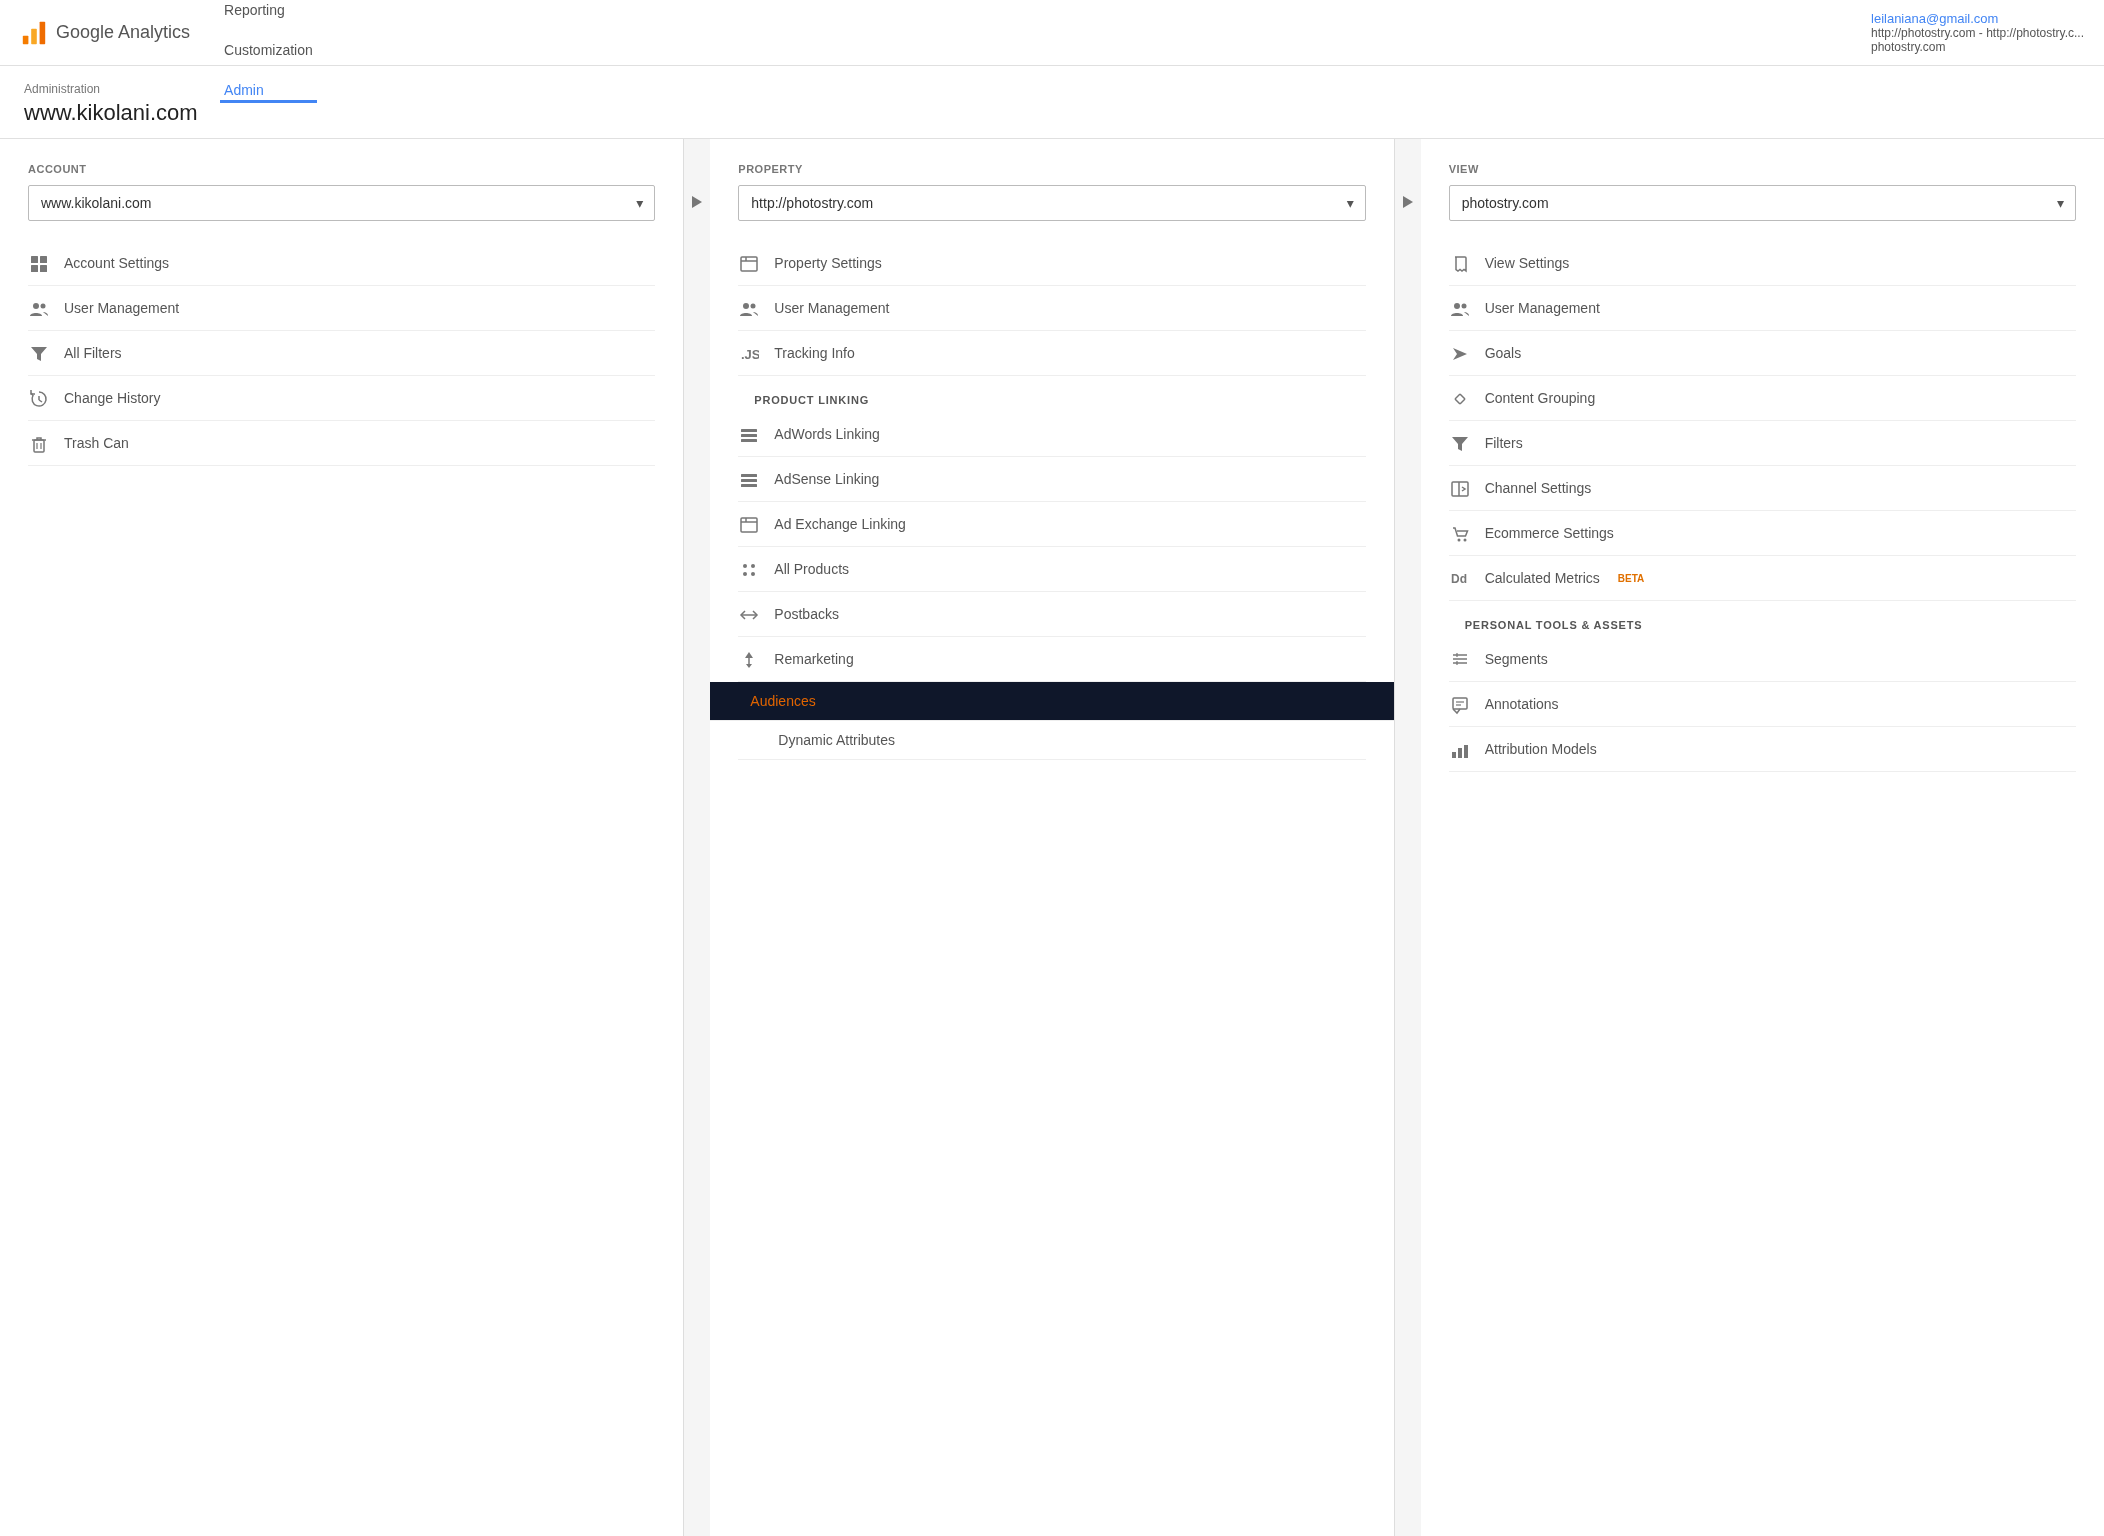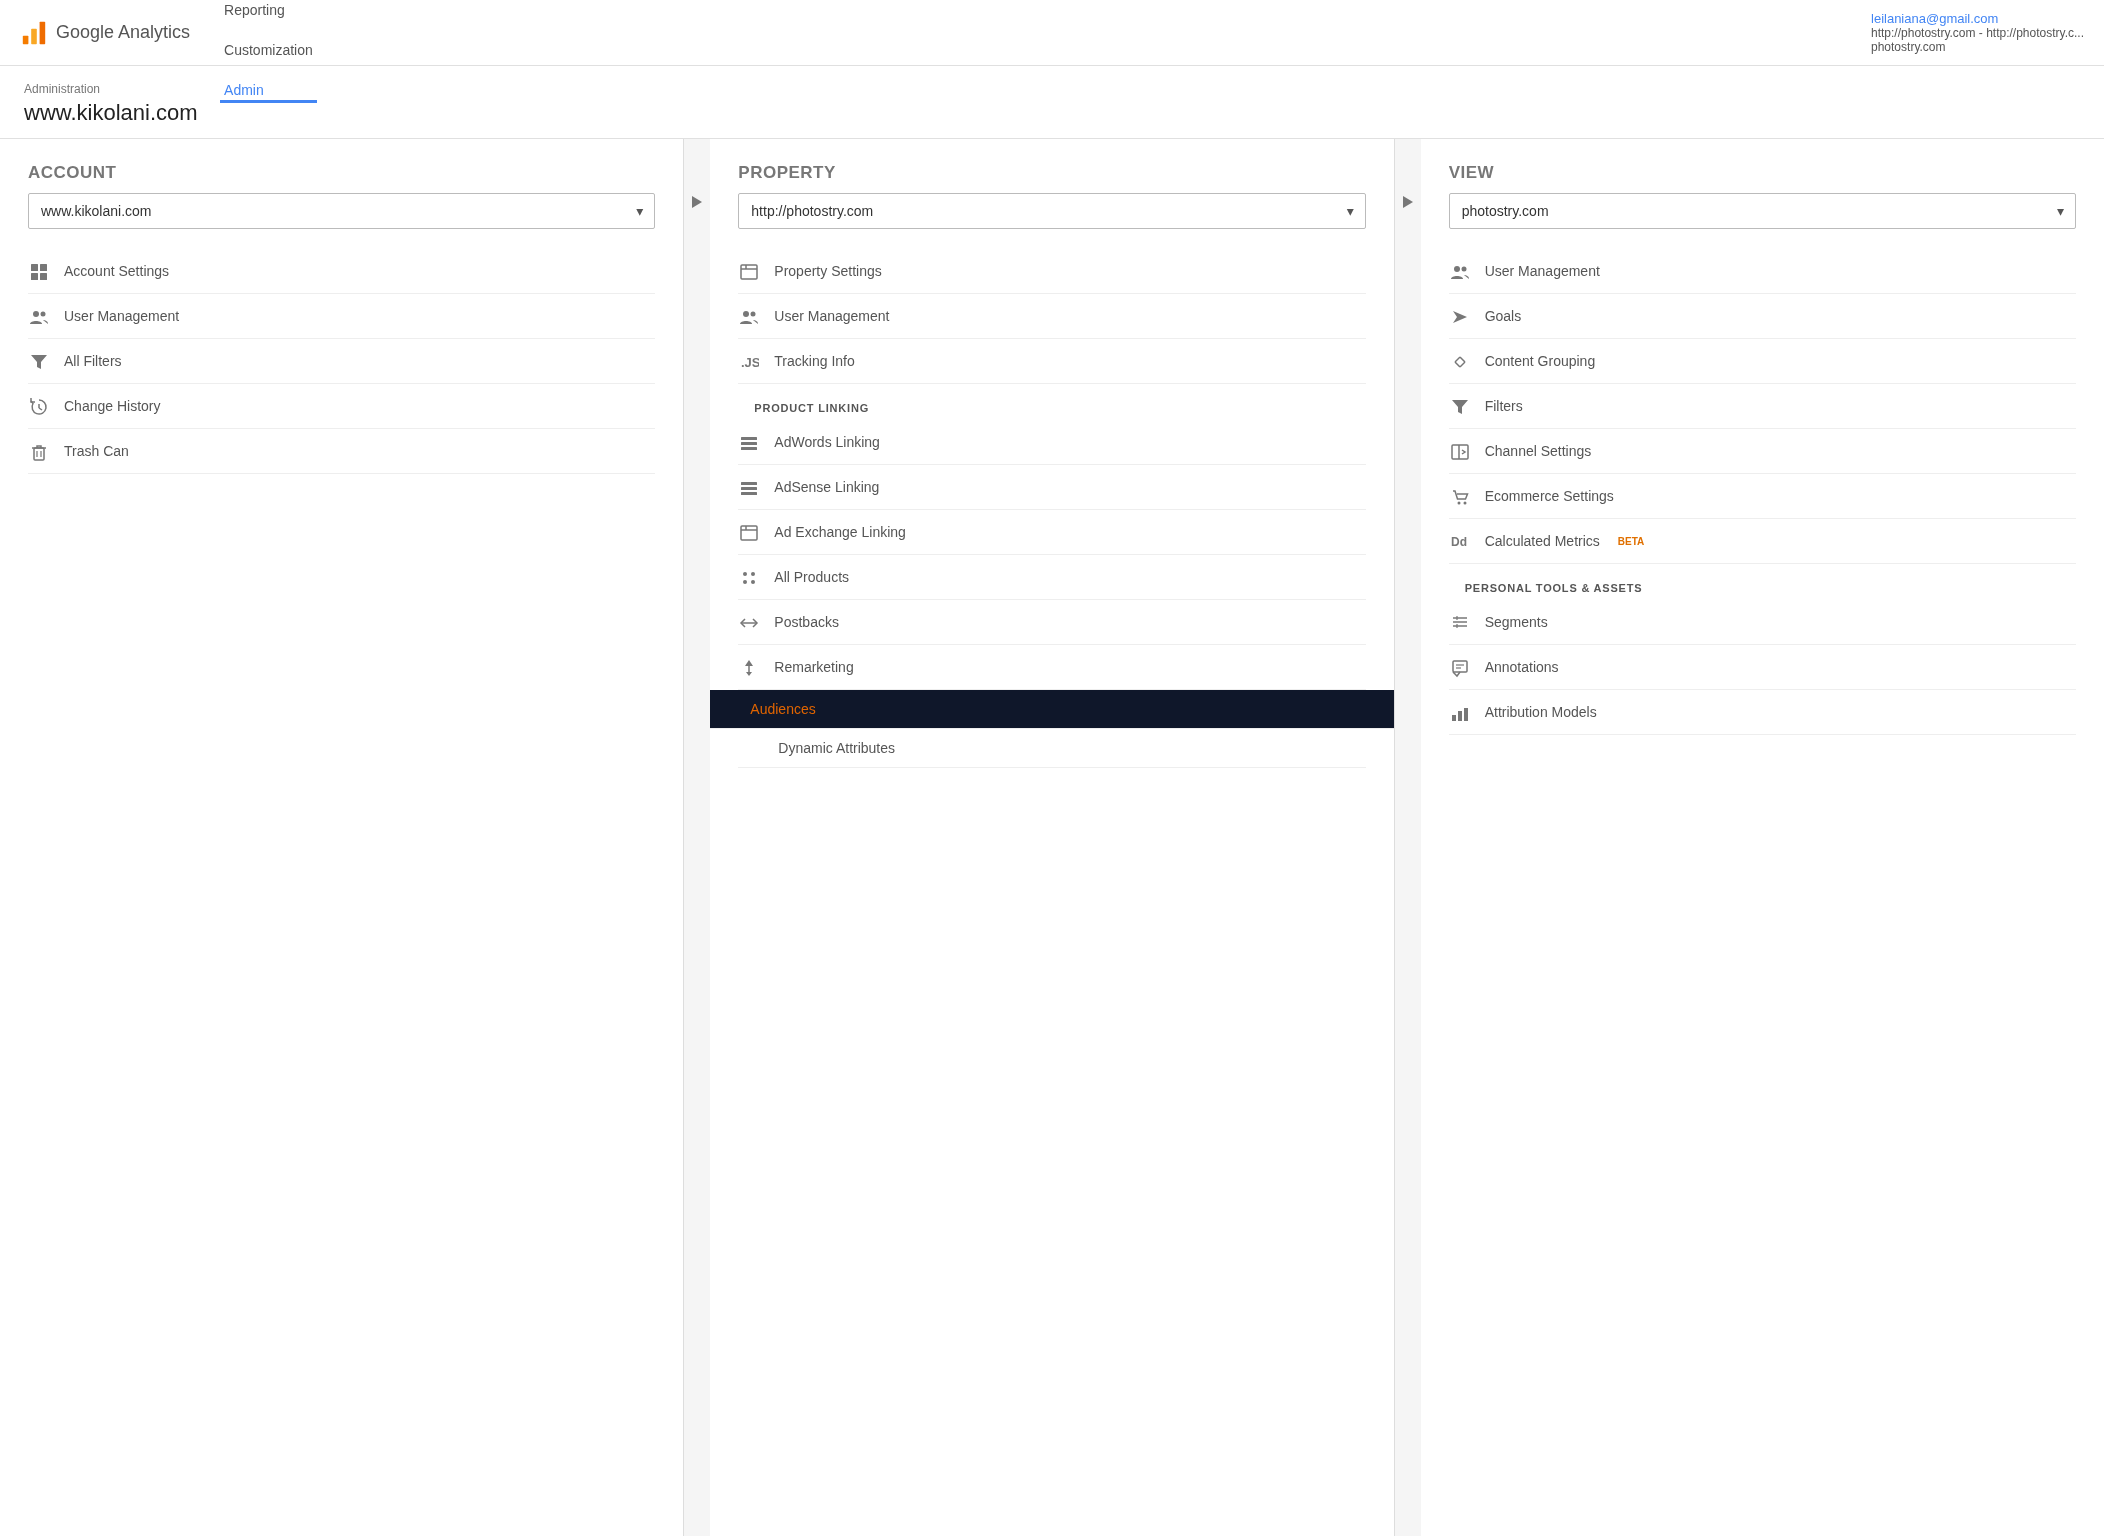--- a/index.html
+++ b/index.html
@@ -24,21 +24,21 @@
     
     .admin-header { background: #fff; padding: 16px 24px 12px; border-bottom: 1px solid #e0e0e0; }
     .admin-header .breadcrumb { font-size: 12px; color: #777; margin-bottom: 4px; }
     .admin-header .site-title { font-size: 22px; font-weight: 400; color: #222; }
 
     
     .columns-wrapper { display: flex; background: #f5f5f5; min-height: calc(100vh - 108px); }
     .column { flex: 1; padding: 24px 28px; border-right: 1px solid #ddd; background: #fff; position: relative; }
     .column:last-child { border-right: none; }
 
-    .column-label { font-size: 17px; color: #777; letter-spacing: 0.5px; margin-bottom: 10px; font-weight: 600; }
+    .column-label { font-size: 11px; color: #777; letter-spacing: 0.5px; margin-bottom: 10px; font-weight: 600; }
     .dropdown-wrap { position: relative; margin-bottom: 20px; }
     .dropdown-wrap::after {
       content: '▾'; position: absolute; right: 12px; top: 50%; transform: translateY(-50%);
       color: #555; pointer-events: none; font-size: 14px;
     }
     .dropdown-wrap select { width: 100%; padding: 9px 32px 9px 12px; border: 1px solid #bbb; border-radius: 2px; background: #fff; font-size: 14px; color: #333; appearance: none; cursor: pointer; }
 
     
     .col-arrow {
       display: flex; align-items: flex-start; padding-top: 54px; 
@@ -297,20 +297,28 @@
   </div>
 
   <div class="column">
     <div class="column-label">VIEW</div>
     <div class="dropdown-wrap">
       <select>
         <option>photostry.com</option>
       </select>
     </div>
 
+    <div class="menu-item">
+      <span class="icon">
+        <svg width="20" height="20" viewBox="0 0 20 20">
+            <path d="M5 3h10a1 1 0 0 1 1 1v13l-2-1.5-2 1.5-2-1.5-2 1.5-2-1.5V4a1 1 0 0 1 1-1z" stroke="#777" stroke-width="1.5" fill="none"></path>
+          </svg>
+      </span>
+      <span>View Settings</span>
+    </div>
 
     <div class="menu-item">
       <span class="icon">
         <svg width="20" height="20" viewBox="0 0 20 20">
             <circle cx="7" cy="7" r="3"></circle>
             <path d="M1 17c0-4 12-4 12 0"></path>
             <circle cx="14" cy="7" r="2.5"></circle>
             <path d="M14 13c2 0 5 1 5 4"></path>
           </svg>
       </span>

